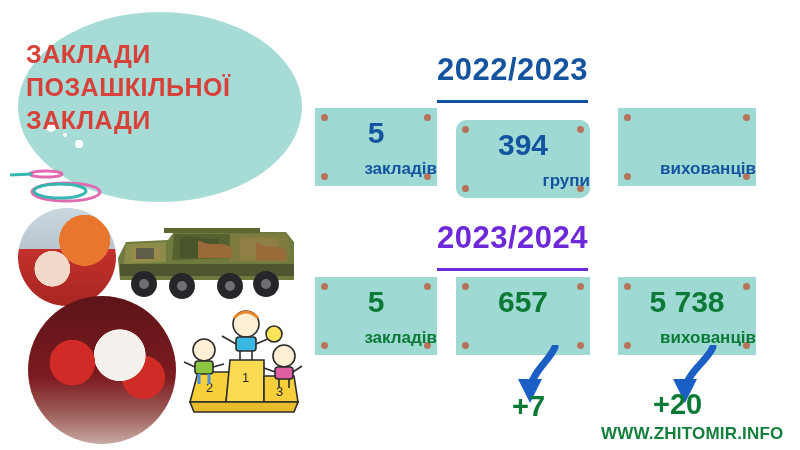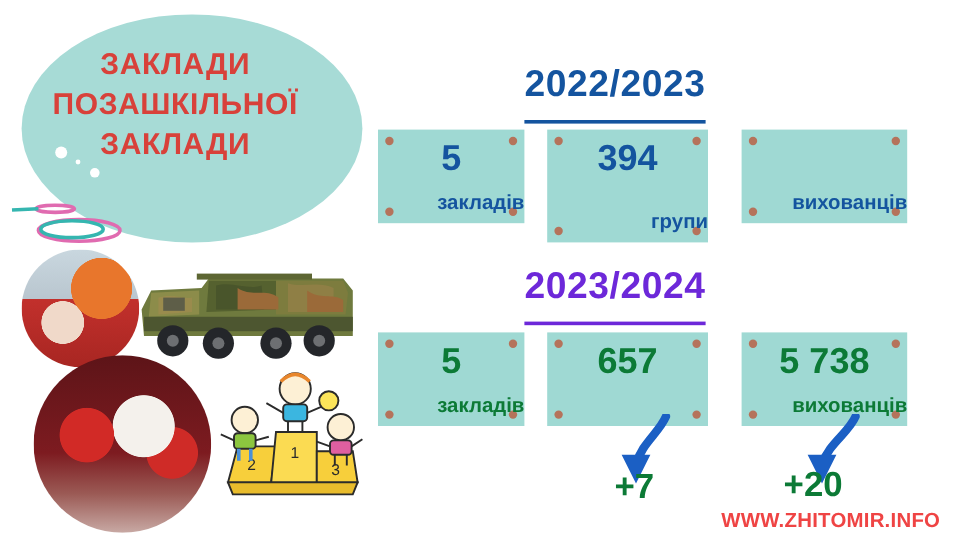--- a/index.html
+++ b/index.html
@@ -25,24 +25,24 @@
     position: absolute;
     left: 18px;
     top: 12px;
     width: 284px;
     height: 190px;
     background: #a7dbd6;
     border-radius: 50%;
   }
   .title-text {
     position: absolute;
-    left: 11px;
+    left: 26px;
     top: 38px;
     width: 270px;
-    text-align: center;
+    text-align: left;
     color: #d8413a;
     font-weight: bold;
     font-size: 25px;
     line-height: 33px;
     letter-spacing: 0.5px;
     font-family: "Liberation Sans", sans-serif;
   }
   .dot-white {
     position: absolute;
     background: #ffffff;
@@ -103,21 +103,21 @@
   .pin.tl { left: 6px;  top: 6px; }
   .pin.tr { right: 6px; top: 6px; }
   .pin.bl { left: 6px;  bottom: 6px; }
   .pin.br { right: 6px; bottom: 6px; }
 
   .row1 .num, .row1 .cap { color: #14549f; }
   .row2 .num, .row2 .cap { color: #0c7a36; }
 
   
   #c-r1-0 { left: 315px; top: 108px; width: 122px; height: 78px; }
-  #c-r1-1 { left: 456px; top: 108px; width: 134px; height: 94px; }
+  #c-r1-1 { left: 456px; top: 120px; width: 134px; height: 78px; border-radius: 10px; }
   #c-r1-2 { left: 618px; top: 108px; width: 138px; height: 78px; }
   
   #c-r2-0 { left: 315px; top: 277px; width: 122px; height: 78px; }
   #c-r2-1 { left: 456px; top: 277px; width: 134px; height: 78px; }
   #c-r2-2 { left: 618px; top: 277px; width: 138px; height: 78px; }
 
   
   .arrow { position: absolute; }
   #arrow-groups { left: 505px; top: 345px; width: 70px; height: 62px; }
   #arrow-pupils { left: 655px; top: 345px; width: 80px; height: 62px; }
@@ -131,21 +131,21 @@
     font-family: "Liberation Sans", sans-serif;
   }
   #delta-groups { left: 512px; top: 390px; }
   #delta-pupils { left: 653px; top: 388px; }
 
   
   .watermark {
     position: absolute;
     left: 601px;
     top: 424px;
-    color: #ef4444;
+    color: #15803d;
     font-weight: bold;
     font-size: 17px;
     letter-spacing: 0.2px;
     white-space: nowrap;
     font-family: "Liberation Sans", sans-serif;
   }
 
   
   .photo { position: absolute; overflow: hidden; }
   #photo-basketball {

